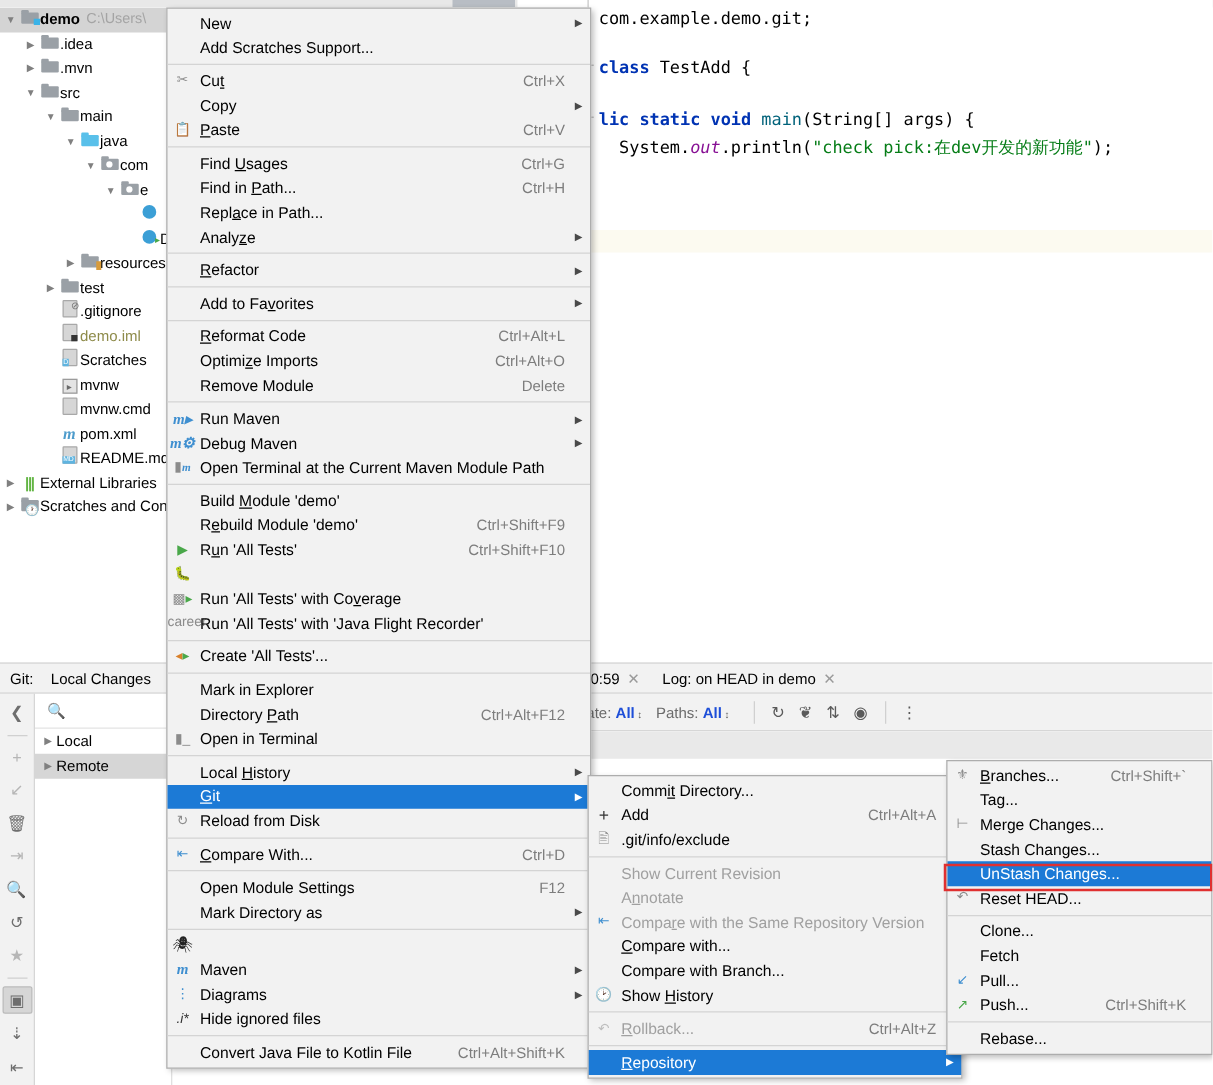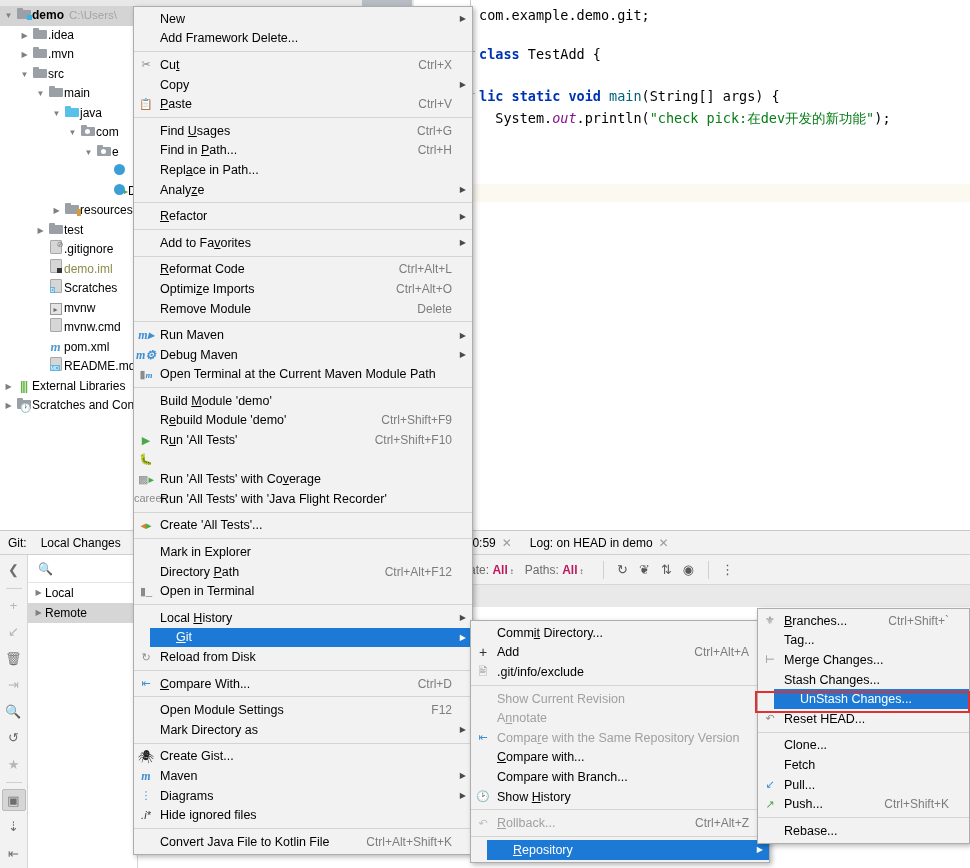--- a/index.html
+++ b/index.html
@@ -141,21 +141,21 @@
     position:absolute; left:138px; top:24px; right:0; height:30px;
     background:#f2f2f2; border-bottom:1px solid #d6d6d6;
     display:flex; align-items:center; padding-left:6px; gap:0px;
   }
   .filter-input {
     width:110px; height:20px; background:#fff; border:1px solid #b0b0b0; border-radius:2px;
     margin-left:18px;
   }
   .vsep { width:1px; height:18px; background:#d0d0d0; margin:0 8px; }
   .fopt { color:#6b6b6b; font-size:12px; margin-right:11px; }
-  .fopt b { color:#be185d; font-weight:bold; }
+  .fopt b { color:#1d4ed8; font-weight:bold; }
   .fopt .arr { color:#555; font-size:8px; margin-left:2px; }
   .log-ico { width:22px; text-align:center; color:#5a5a5a; font-size:13px; }
 
   .log-rows { position:absolute; left:138px; top:54px; right:0; bottom:0; background:#fff; }
   .log-row { height:22px; line-height:22px; font-size:12px; padding-left:6px; }
   .log-row.hl { background:#e9e9e9; font-weight:bold; }
 
   
   .menu {
     position: absolute;
@@ -165,21 +165,21 @@
     padding: 2px 0;
     font-size: 12.5px;
     z-index: 50;
   }
   .mi {
     position: relative; display: flex; align-items: center;
     height: 19.6px; white-space: nowrap;
     padding: 0 6px 0 0;
     color: #000;
   }
-  .mi.hl { background: #1c7ad6; color: #ffffff; margin-left: 16px; }
+  .mi.hl { background: #1c7ad6; color: #ffffff; }
   .mi.disabled { color: #a0a0a0; }
   .mi .mico {
     flex: 0 0 24px; width: 24px; text-align: center;
     font-size: 11px; color: #5a5a5a; line-height: 1;
   }
   .mi .mtext { flex: 1 1 auto; padding-left: 2px; }
   .mi .mtext u { text-decoration: underline; }
   .mi .mkey { flex: 0 0 auto; color: #7d7d7d; padding-left: 24px; font-size: 12px; }
   .mi .marrow {
     flex: 0 0 auto; width: 14px; text-align: right; color: #4a4a4a; font-size: 8px;
@@ -405,21 +405,21 @@
   </div>
 
   <div class="menu" id="ctx-menu">
       <div class="mi">
         <span class="mico"></span>
         <span class="mtext">New</span>
         <span class="marrow">▶</span>
       </div>
       <div class="mi">
         <span class="mico"></span>
-        <span class="mtext">Add Framework Delete...</span>
+        <span class="mtext">Add Scratches Support...</span>
         <span class="marrow"></span>
       </div>
       <div class="msep"></div>
       <div class="mi">
         <span class="mico"><span class="ico-grey">✂</span></span>
         <span class="mtext">Cu<u>t</u></span>
         <span class="mkey">Ctrl+X</span>
         <span class="marrow"></span>
       </div>
       <div class="mi">
@@ -589,21 +589,20 @@
         <span class="marrow"></span>
       </div>
       <div class="mi">
         <span class="mico"></span>
         <span class="mtext">Mark Directory as</span>
         <span class="marrow">▶</span>
       </div>
       <div class="msep"></div>
       <div class="mi">
         <span class="mico"><span style="color:#222;font-size:13px">🕷</span></span>
-        <span class="mtext">Create Gist...</span>
         <span class="marrow"></span>
       </div>
       <div class="mi">
         <span class="mico"><span class="ico-maven">m</span></span>
         <span class="mtext">Maven</span>
         <span class="marrow">▶</span>
       </div>
       <div class="mi">
         <span class="mico"><span class="ico-blue">⋮</span></span>
         <span class="mtext">Diagrams</span>

